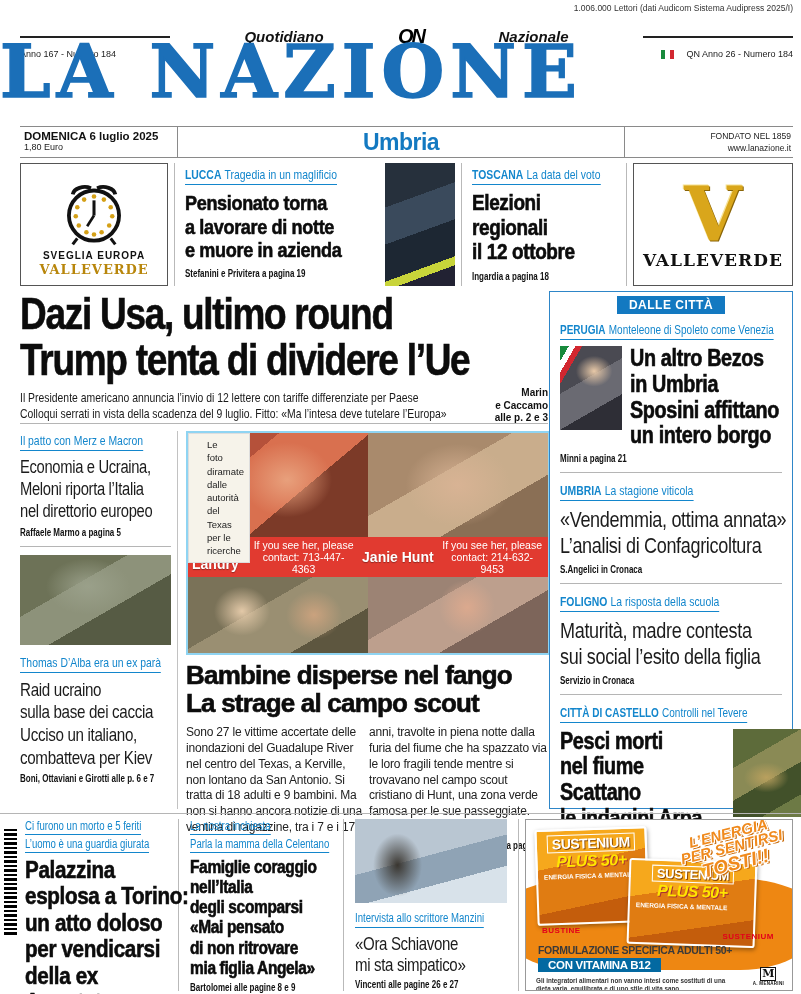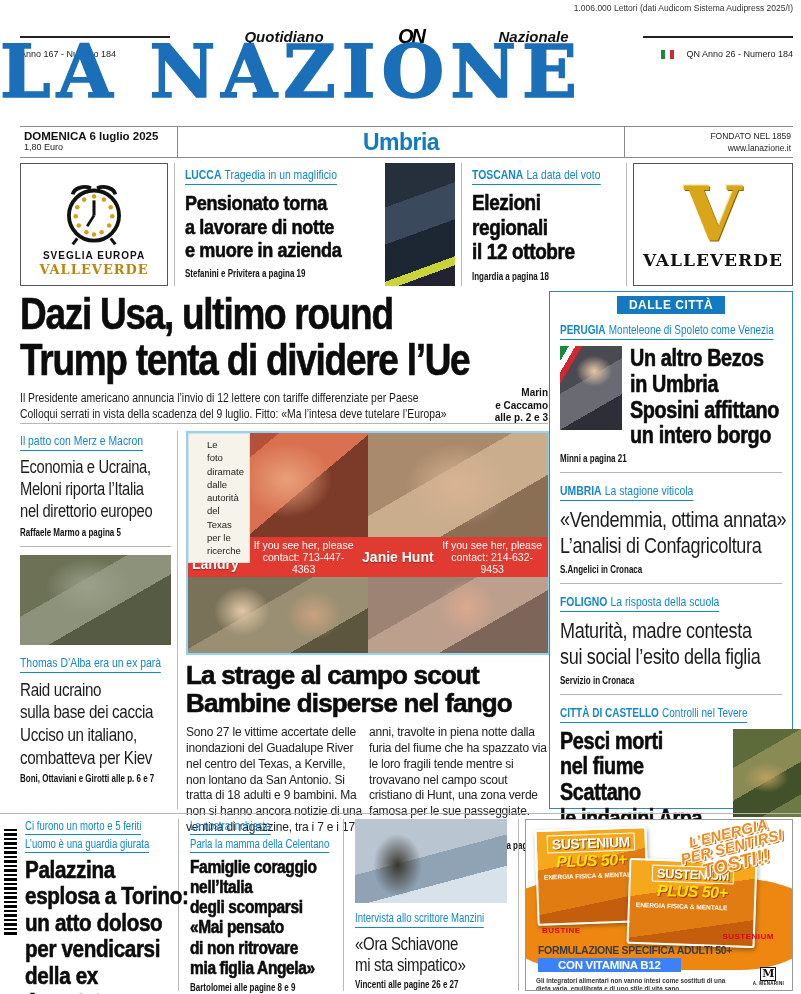--- a/index.html
+++ b/index.html
@@ -158,22 +158,22 @@
   .pb-brand{font-weight:bold;font-size:14px;letter-spacing:-.5px;text-shadow:1px 1px 0 #8a4a05;
             border:1px solid #fff;width:fit-content;margin:0 auto;padding:0 4px}
   .pb-plus{font-weight:bold;font-style:italic;font-size:16px;color:#ffe600;text-shadow:1px 1px 0 #a33;letter-spacing:-.5px}
   .pb-desc{font-size:6.5px;font-weight:bold;text-align:left;padding-left:6px;margin-top:2px;line-height:1.2}
   .tagline{position:absolute;right:8px;top:6px;transform:rotate(-14deg);text-align:center;
            color:#f08a1d;font-weight:bold;font-style:italic;font-size:15px;line-height:.95;
            text-shadow:-1px -1px 0 #fff,1px -1px 0 #fff,-1px 1px 0 #fff,1px 1px 0 #fff,2px 2px 0 #c96a08}
   .ad-bustine{position:absolute;left:16px;top:106px;color:#e3001b;font-weight:bold;font-size:8px;letter-spacing:.5px}
   .ad-flac{position:absolute;right:18px;top:112px;color:#e3001b;font-weight:bold;font-size:8px;letter-spacing:.5px}
   .ad-form{position:absolute;left:12px;top:124px;color:#3a3a3a;font-weight:bold;font-size:10.5px;letter-spacing:-.3px}
-  .ad-vit{position:absolute;left:12px;top:138px;background:#3b82f6;color:#fff;font-weight:bold;
-          font-size:11.5px;padding:1px 20px;letter-spacing:-.3px}
+  .ad-vit{position:absolute;left:12px;top:138px;background:#0369a1;color:#fff;font-weight:bold;
+          font-size:11.5px;padding:1px 10px;letter-spacing:-.3px}
   .ad-disc{position:absolute;left:10px;top:157px;width:205px;font-size:6.3px;font-weight:bold;
            color:#333;line-height:1.25}
   .menarini{position:absolute;right:8px;bottom:4px;text-align:center}
   .menarini .m{width:16px;height:14px;margin:0 auto;border:1.5px solid #111;font-family:"DejaVu Serif",serif;
                font-weight:bold;font-size:11px;line-height:12px;color:#111}
   .menarini .mt{font-size:4.5px;font-weight:bold;color:#111;letter-spacing:.3px}
 </style>
 </head>
 <body>
 
@@ -335,22 +335,22 @@
               <span class="pg-name pg-name1">Lainey Landry</span>
               <span class="pg-contact">If you see her, please contact: 713-447-4363</span>
               <span class="pg-name pg-name2">Janie Hunt</span>
               <span class="pg-contact">If you see her, please contact: 214-632-9453</span>
             </div>
             <div class="q q3"></div>
             <div class="q q4"></div>
             <div class="pg-caption">Le foto diramate dalle autorità del Texas per le ricerche</div>
           </div>
           <div class="c-head hl-black">
+            <span class="hl-line">Bambine disperse nel fango</span>
             <span class="hl-line">La strage al campo scout</span>
-            <span class="hl-line">Bambine disperse nel fango</span>
           </div>
           <div class="bodycols">
             <p>Sono 27 le vittime accertate delle inondazioni del Guadalupe River nel centro del Texas, a Kerville, non lontano da San Antonio. Si tratta di 18 adulti e 9 bambini. Ma non si hanno ancora notizie di una ventina di ragazzine, tra i 7 e i 17</p>
             <p>anni, travolte in piena notte dalla furia del fiume che ha spazzato via le loro fragili tende mentre si trovavano nel campo scout cristiano di Hunt, una zona verde famosa per le sue passeggiate.</p>
           </div>
           <span class="byline byl-r">Pioli a pagina 10</span>
         </div>
       </div>
     </div>
 

